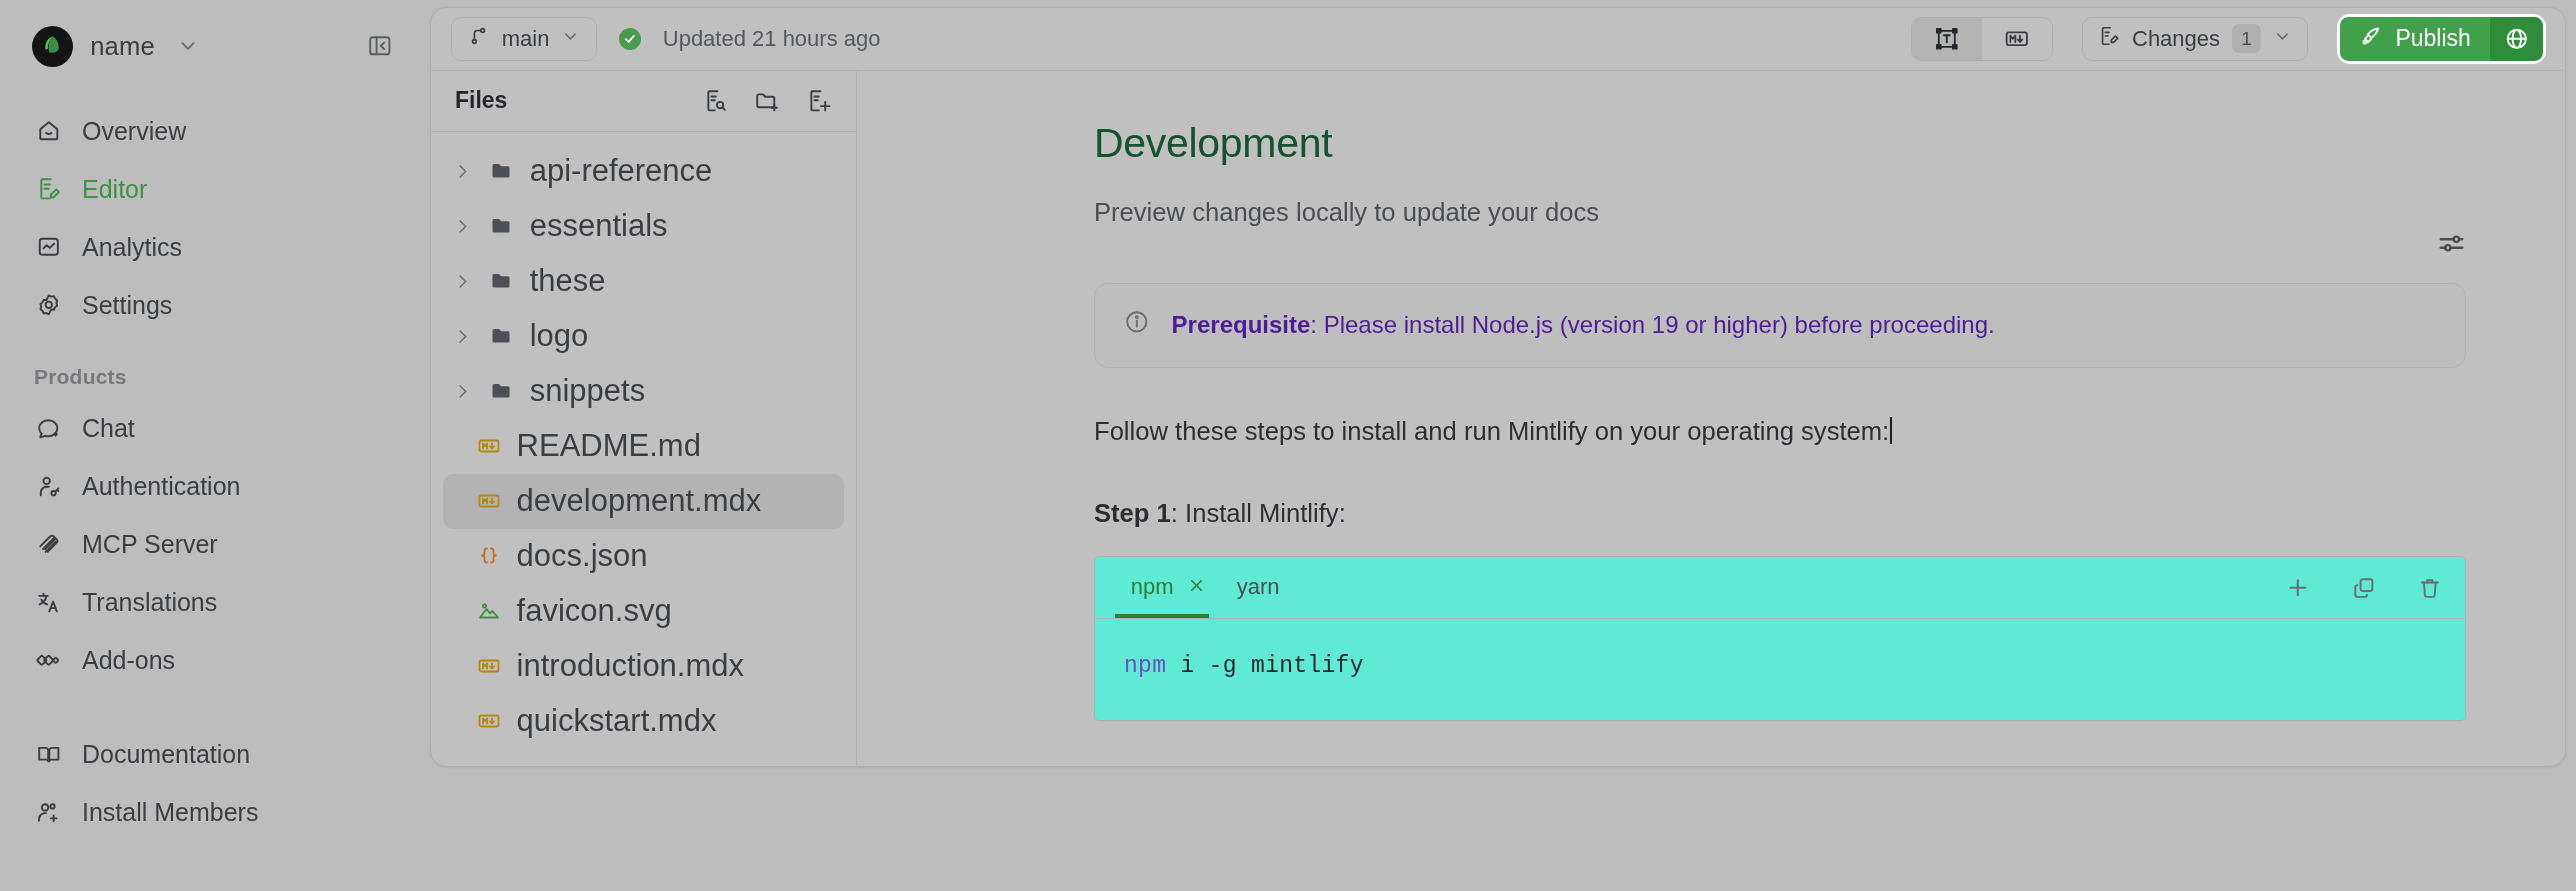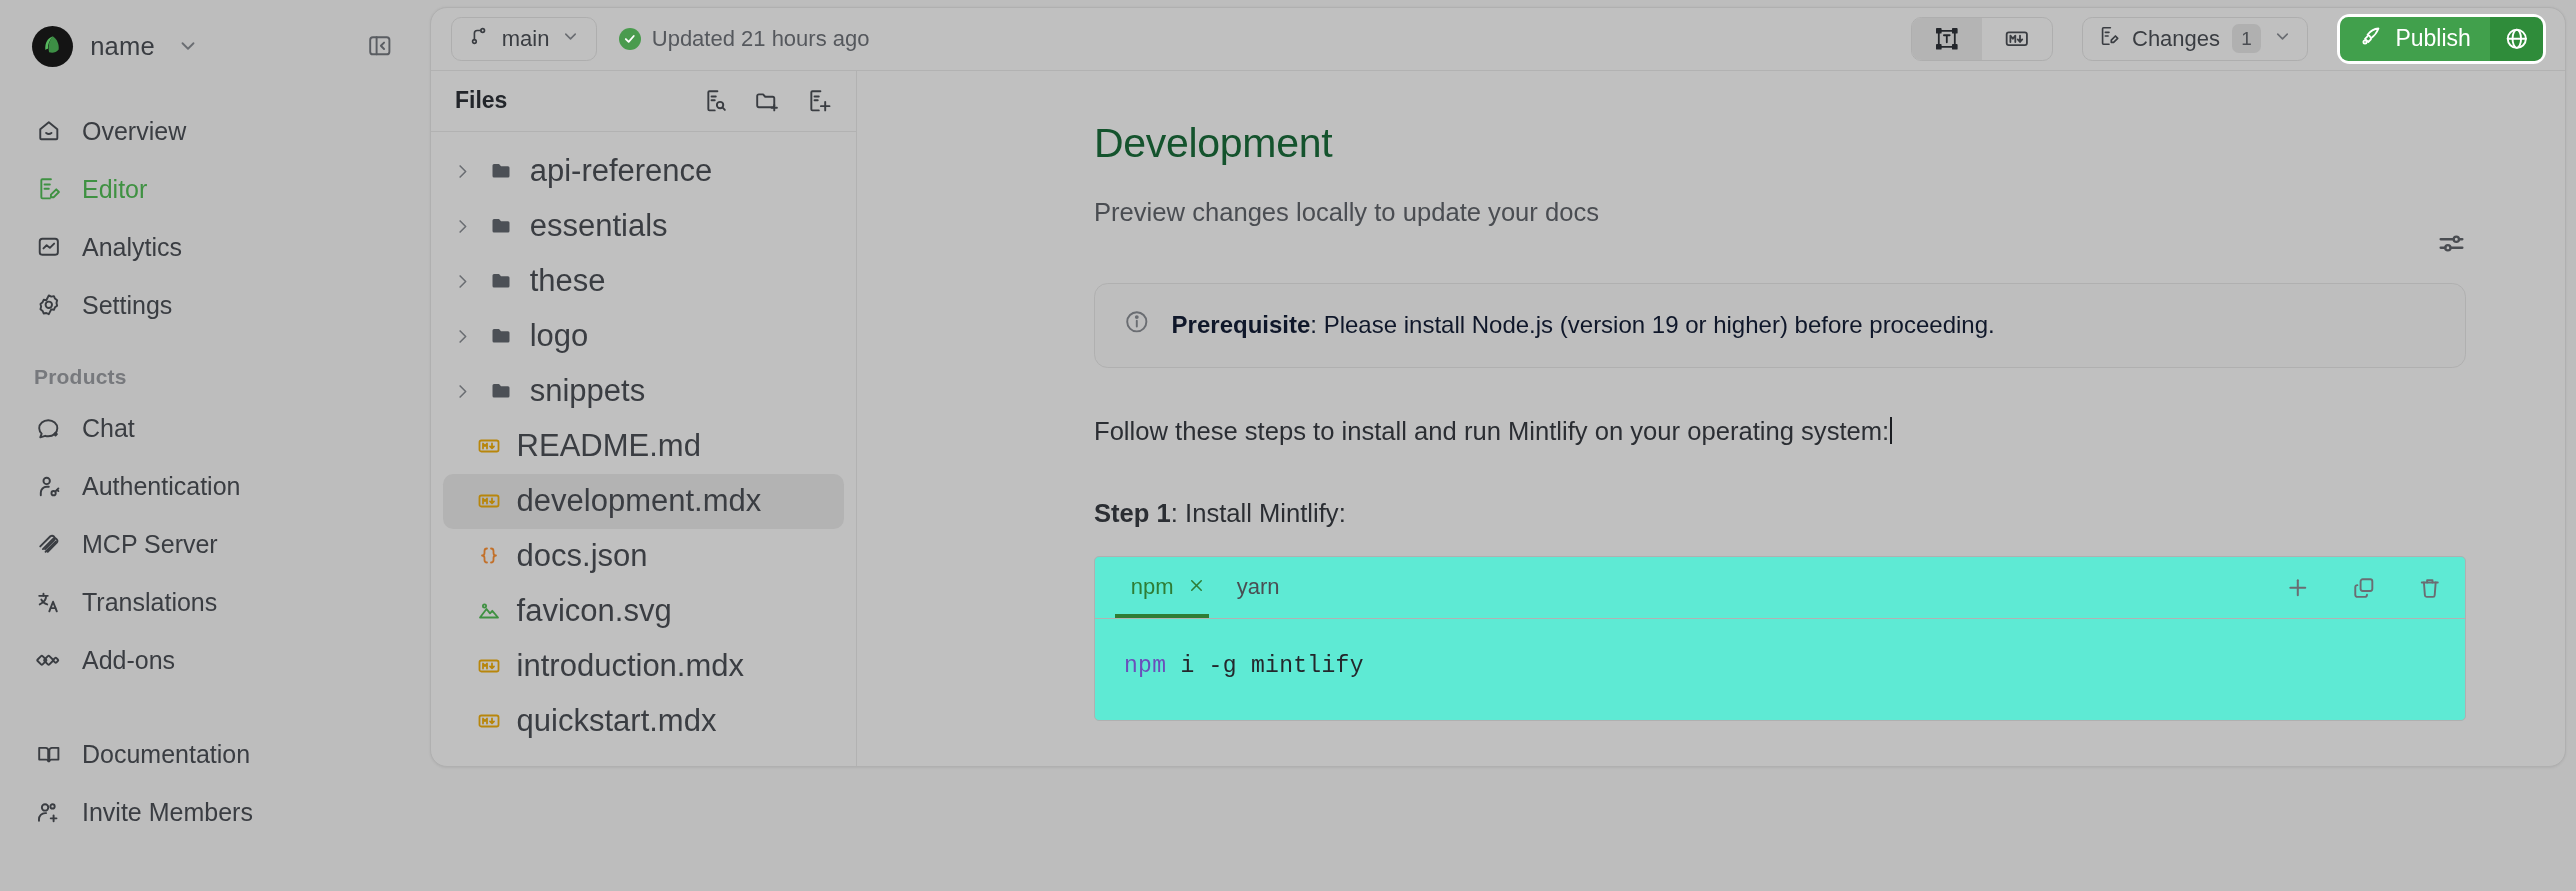--- a/index.html
+++ b/index.html
@@ -69,21 +69,21 @@
     border-bottom: 0.9px solid #b2b2b2;
     gap: 15.3px;
   }
   .branch-pill {
     display:flex; align-items:center; gap: 12px;
     height: 44px; padding: 0 15.3px;
     border: 0.9px solid #aeaeae; border-radius: 10.2px;
     font-size: 22px; color:#3a3d42;
   }
   .upd {
-    display:flex; align-items:center; gap: 11px;
+    display:flex; align-items:center; gap: 22px;
     font-size: 22px; color:#55585d; margin-left: 6.8px;
   }
   .check-dot {
     width: 22px; height: 22px; border-radius: 50%;
     background: #4a9b4e; display:flex; align-items:center; justify-content:center;
     flex: 0 0 22px;
   }
   .tb-right { margin-left: auto; display:flex; align-items:center; gap: 29px; }
   .seg {
     display:flex; align-items:center; height: 44px;
@@ -157,21 +157,21 @@
   }
   .doc-settings { position:absolute; top: 158px; right: 99px; }
   .doc-h1 { font-size: 41px; font-weight: 400; color: #14532d; letter-spacing: -0.3px; }
   .doc-sub { font-size: 25.6px; color:#4a4d52; margin-top: 31px; }
   .callout {
     margin-top: 56px;
     border: 0.9px solid #b0b0b0; border-radius: 13.6px;
     background: #bebebe;
     padding: 25.6px 29px;
     display:flex; align-items:center; gap: 22px;
-    font-size: 24px; color:#0f172a;
+    font-size: 24px; color:#4c1d95;
   }
   .callout b { font-weight: 700; }
   .para { margin-top: 49px; font-size: 25.6px; color:#2b2e33; position: relative; display:inline-block; }
   .caret {
     display:inline-block; width: 1.7px; height: 27px; background:#1b1d21;
     vertical-align: -4.3px; margin-left: 0.9px;
   }
   .step { margin-top: 53px; font-size: 25.6px; color:#2b2e33; }
   .step b { font-weight: 700; }
 
@@ -355,21 +355,21 @@
       <div class="nav-item">
         <span class="ico">
           <svg width="25.6" height="25.6" viewBox="0 0 24 24" fill="none" stroke="#3a3d42" stroke-width="1.8" stroke-linecap="round" stroke-linejoin="round">
               <circle cx="8.5" cy="7" r="3"></circle>
               <path d="M2.8 19.5V18a5.7 5.7 0 0 1 5.7-5.7h1"></path>
               <circle cx="15.5" cy="6" r="2"></circle>
               <line x1="16.5" y1="14.5" x2="16.5" y2="20"></line>
               <line x1="13.8" y1="17.2" x2="19.2" y2="17.2"></line>
             </svg>
         </span>
-        <span>Invite Members</span>
+        <span>Install Members</span>
       </div>
 
     </nav>
   </aside>
 
   <section class="editor-card">
 
     <div class="toolbar">
 
       <div class="branch-pill">

